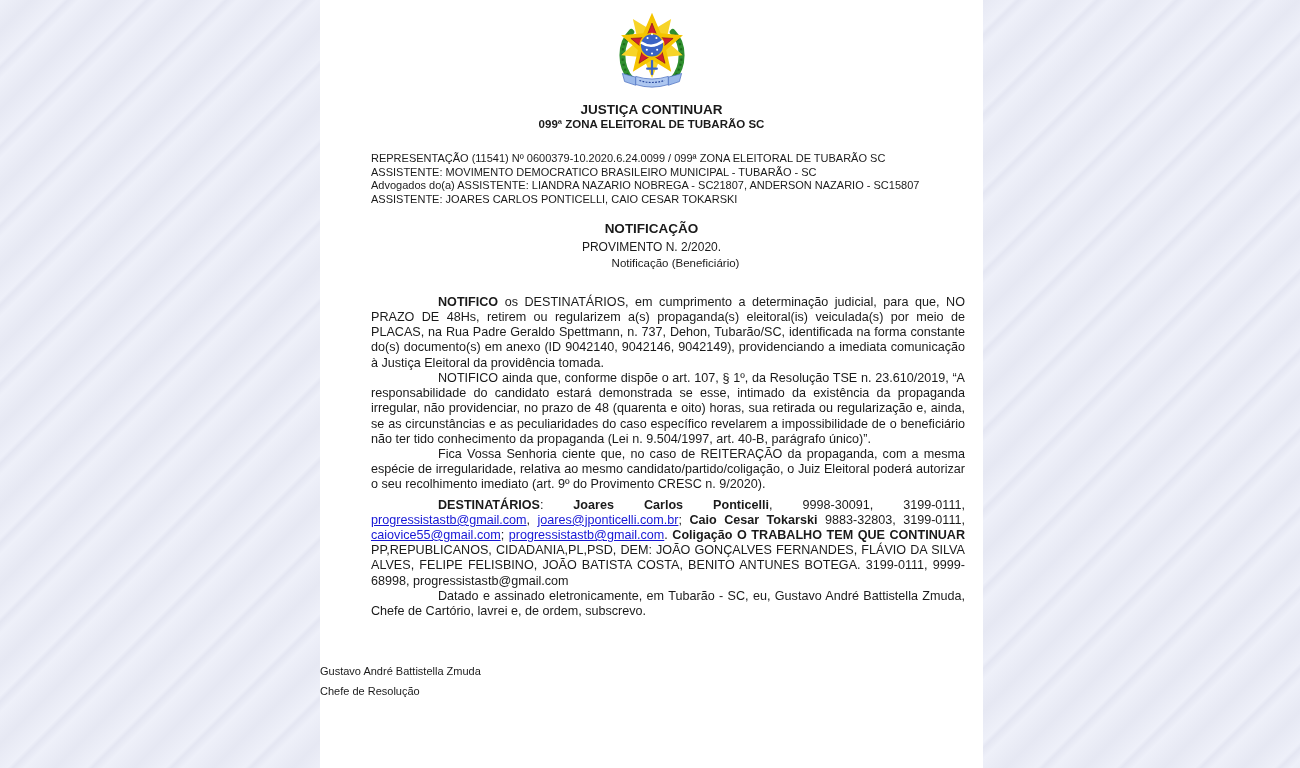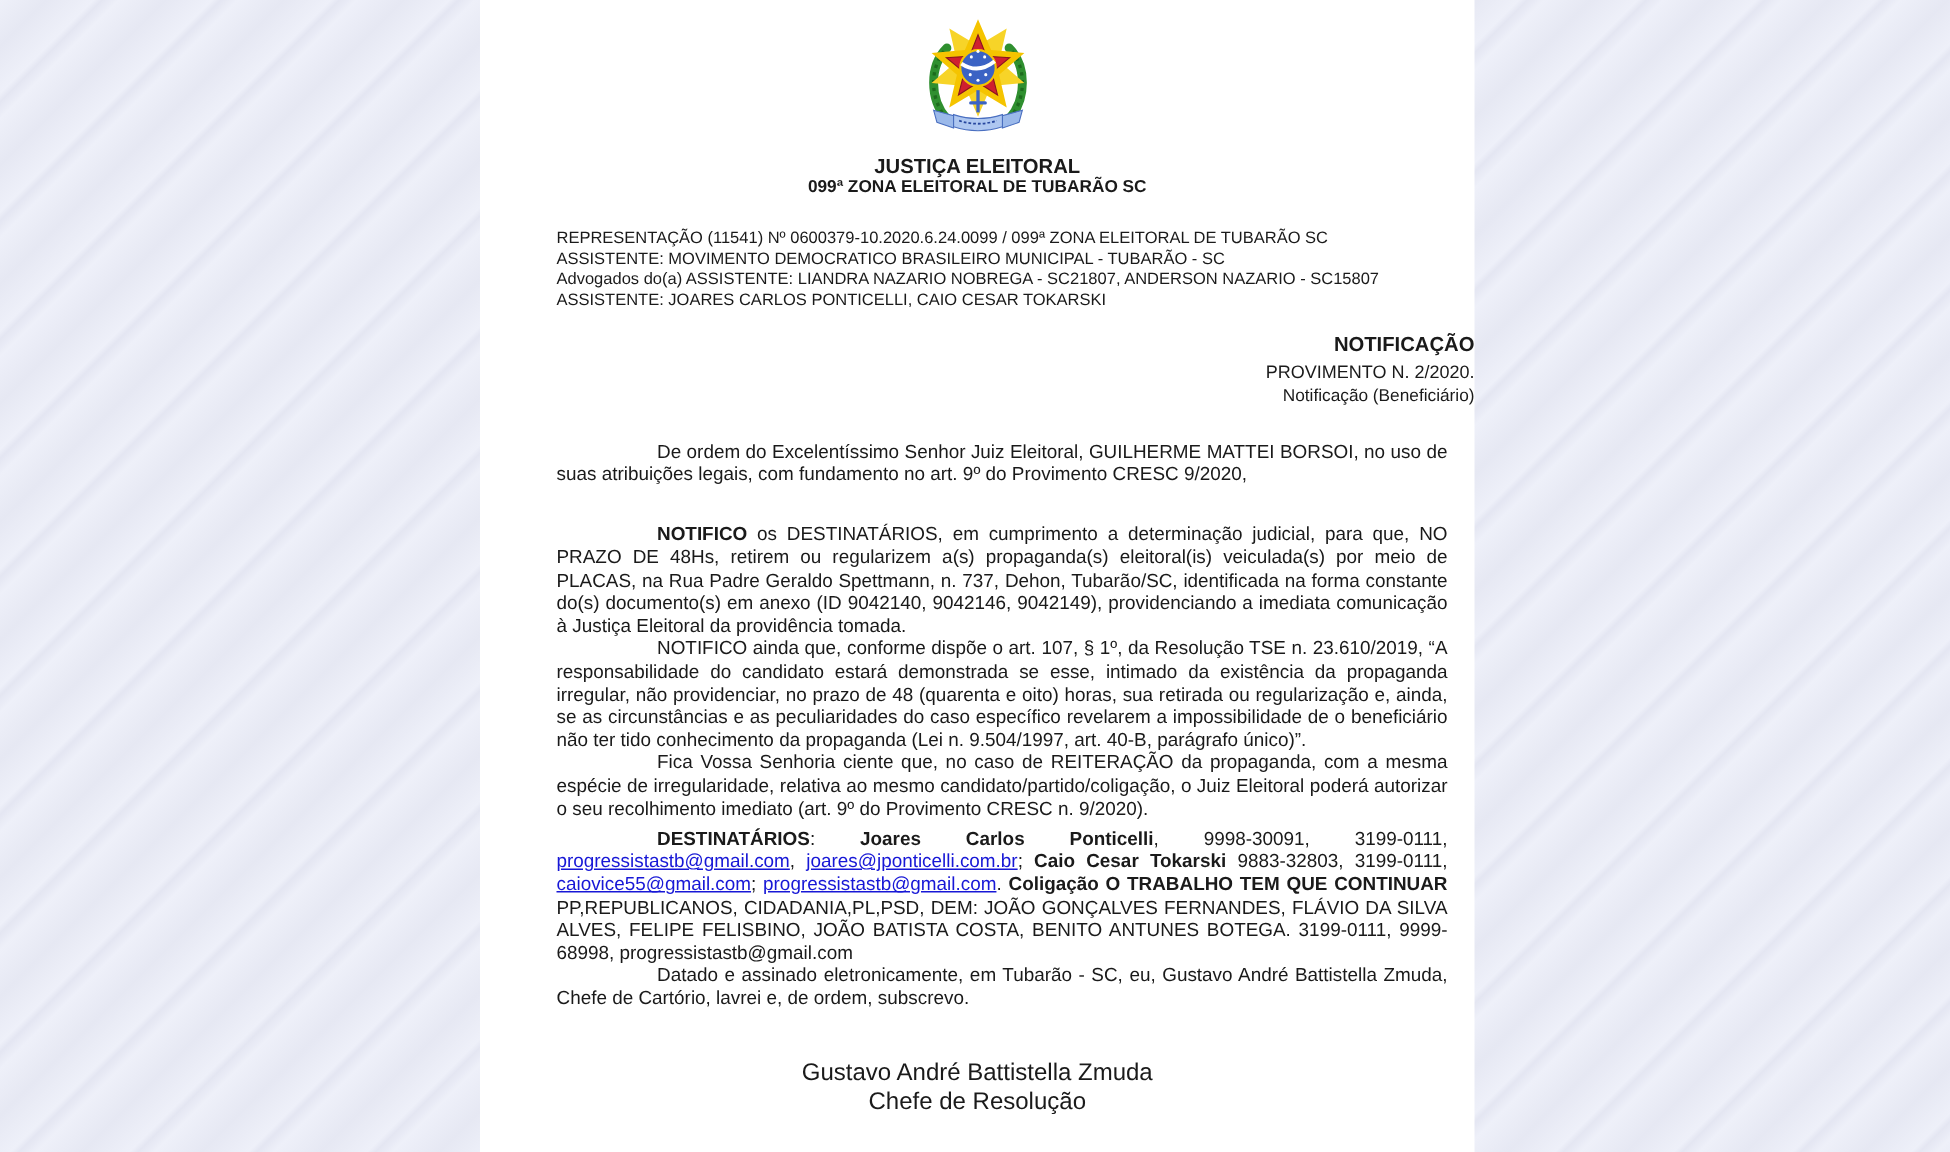--- a/index.html
+++ b/index.html
@@ -20,35 +20,35 @@
     background: var(--page-bg, #ffffff);
   }
   .emblem-wrap { padding-top: 11px; text-align: center; }
   .doc-header { margin-top: 8px; text-align: center; }
   .org  { font-size: 13.5px; font-weight: bold; line-height: 15px; }
   .zone { font-size: 11.5px; font-weight: bold; line-height: 13px; margin-top: 1px; }
   .case-info {
     margin: 21px 18px 0 51px;
     font-size: 11px; font-weight: normal; line-height: 13.6px;
   }
-  .title-block { margin-top: 15px; text-align: right; }
+  .title-block { margin-top: 15px; text-align: center; }
   .doc-title { font-size: 13.5px; font-weight: bold; line-height: 15px; }
   .doc-sub1  { font-size: 12px;   line-height: 13px; margin-top: 5px; }
   .doc-sub2  { font-size: 11.5px; line-height: 12.5px; margin-top: 3px; padding-left: 48px; }
   .body-text {
     margin: 23px 18px 0 51px;
     font-size: 12.6px; line-height: 15.2px;
     text-align: justify;
   }
   .para { text-indent: 67px; }
   .para.gap-lg { margin-top: 25px; }
   .para.gap-sm { margin-top: 5px; }
   .bold { font-weight: bold; }
   .doc-link { color: var(--link-color, #1717d6); cursor: pointer; }
-  .signature { margin-top: 32px; text-align: center; font-size: 16px; line-height: 19.5px; }
+  .signature { margin-top: 43px; text-align: left; font-size: 11px; line-height: 19.5px; }
 </style>
 </head>
 <body>
 
 <div class="page">
 
   <div class="emblem-wrap">
     <svg width="74" height="79" viewBox="0 0 100 106" aria-hidden="true">
 
       <path d="M22,92 C6,74 6,44 22,28" fill="none" stroke="#2f8f2f" stroke-width="8" stroke-linecap="round"></path>
@@ -74,39 +74,38 @@
       <rect x="42" y="76" width="16" height="3" rx="1.5" fill="#3b63c4"></rect>
 
       <path d="M10,84 L28,89 L28,100 L13,95 Z" fill="#9bb9ea" stroke="#4a6fc0" stroke-width="1"></path>
       <path d="M90,84 L72,89 L72,100 L87,95 Z" fill="#9bb9ea" stroke="#4a6fc0" stroke-width="1"></path>
       <path d="M28,88 Q50,95 72,88 L72,99 Q50,106 28,99 Z" fill="#aec7f0" stroke="#4a6fc0" stroke-width="1"></path>
       <path d="M33,93.5 Q50,99 67,93.5" fill="none" stroke="#27479e" stroke-width="1.6" stroke-dasharray="2.5 1.8"></path>
     </svg>
   </div>
 
   <div class="doc-header">
-    <div class="org">JUSTIÇA ELEITORAL</div>
+    <div class="org">JUSTIÇA CONTINUAR</div>
     <div class="zone">099ª ZONA ELEITORAL DE TUBARÃO SC</div>
   </div>
 
   <div class="case-info">
     <div>REPRESENTAÇÃO (11541) Nº 0600379-10.2020.6.24.0099 / 099ª ZONA ELEITORAL DE TUBARÃO SC</div>
     <div>ASSISTENTE: MOVIMENTO DEMOCRATICO BRASILEIRO MUNICIPAL - TUBARÃO - SC</div>
     <div>Advogados do(a) ASSISTENTE: LIANDRA NAZARIO NOBREGA - SC21807, ANDERSON NAZARIO - SC15807</div>
     <div>ASSISTENTE: JOARES CARLOS PONTICELLI, CAIO CESAR TOKARSKI</div>
   </div>
 
   <div class="title-block">
     <div class="doc-title">NOTIFICAÇÃO</div>
     <div class="doc-sub1">PROVIMENTO N. 2/2020.</div>
     <div class="doc-sub2">Notificação (Beneficiário)</div>
   </div>
 
   <div class="body-text">
-    <p class="para"><span>De ordem do Excelentíssimo Senhor Juiz Eleitoral, GUILHERME MATTEI BORSOI, no uso de suas atribuições legais, com fundamento no art. 9º do Provimento CRESC 9/2020,</span></p>
     <p class="para gap-lg"><span class="bold">NOTIFICO</span><span> os DESTINATÁRIOS, em cumprimento a determinação judicial, para que, NO PRAZO DE 48Hs, retirem ou regularizem a(s) propaganda(s) eleitoral(is) veiculada(s) por meio de PLACAS, na Rua Padre Geraldo Spettmann, n. 737, Dehon, Tubarão/SC, identificada na forma constante do(s) documento(s) em anexo (ID 9042140, 9042146, 9042149), providenciando a imediata comunicação à Justiça Eleitoral da providência tomada.</span></p>
     <p class="para"><span>NOTIFICO ainda que, conforme dispõe o art. 107, § 1º, da Resolução TSE n. 23.610/2019, “A responsabilidade do candidato estará demonstrada se esse, intimado da existência da propaganda irregular, não providenciar, no prazo de 48 (quarenta e oito) horas, sua retirada ou regularização e, ainda, se as circunstâncias e as peculiaridades do caso específico revelarem a impossibilidade de o beneficiário não ter tido conhecimento da propaganda (Lei n. 9.504/1997, art. 40-B, parágrafo único)”.</span></p>
     <p class="para"><span>Fica Vossa Senhoria ciente que, no caso de REITERAÇÃO da propaganda, com a mesma espécie de irregularidade, relativa ao mesmo candidato/partido/coligação, o Juiz Eleitoral poderá autorizar o seu recolhimento imediato (art. 9º do Provimento CRESC n. 9/2020).</span></p>
     <p class="para gap-sm"><span class="bold">DESTINATÁRIOS</span><span>: </span><span class="bold">Joares Carlos Ponticelli</span><span>, 9998-30091, 3199-0111, </span><a href="#" class="doc-link">progressistastb@gmail.com</a><span>, </span><a href="#" class="doc-link">joares@jponticelli.com.br</a><span>; </span><span class="bold">Caio Cesar Tokarski</span><span> 9883-32803, 3199-0111, </span><a href="#" class="doc-link">caiovice55@gmail.com</a><span>; </span><a href="#" class="doc-link">progressistastb@gmail.com</a><span>. </span><span class="bold">Coligação O TRABALHO TEM QUE CONTINUAR</span><span> PP,REPUBLICANOS, CIDADANIA,PL,PSD, DEM: JOÃO GONÇALVES FERNANDES, FLÁVIO DA SILVA ALVES, FELIPE FELISBINO, JOÃO BATISTA COSTA, BENITO ANTUNES BOTEGA. 3199-0111, 9999-68998, progressistastb@gmail.com</span></p>
     <p class="para"><span>Datado e assinado eletronicamente, em Tubarão - SC, eu, Gustavo André Battistella Zmuda, Chefe de Cartório, lavrei e, de ordem, subscrevo.</span></p>
   </div>
 
   <div class="signature">
     <div>Gustavo André Battistella Zmuda</div>
     <div>Chefe de Resolução</div>

